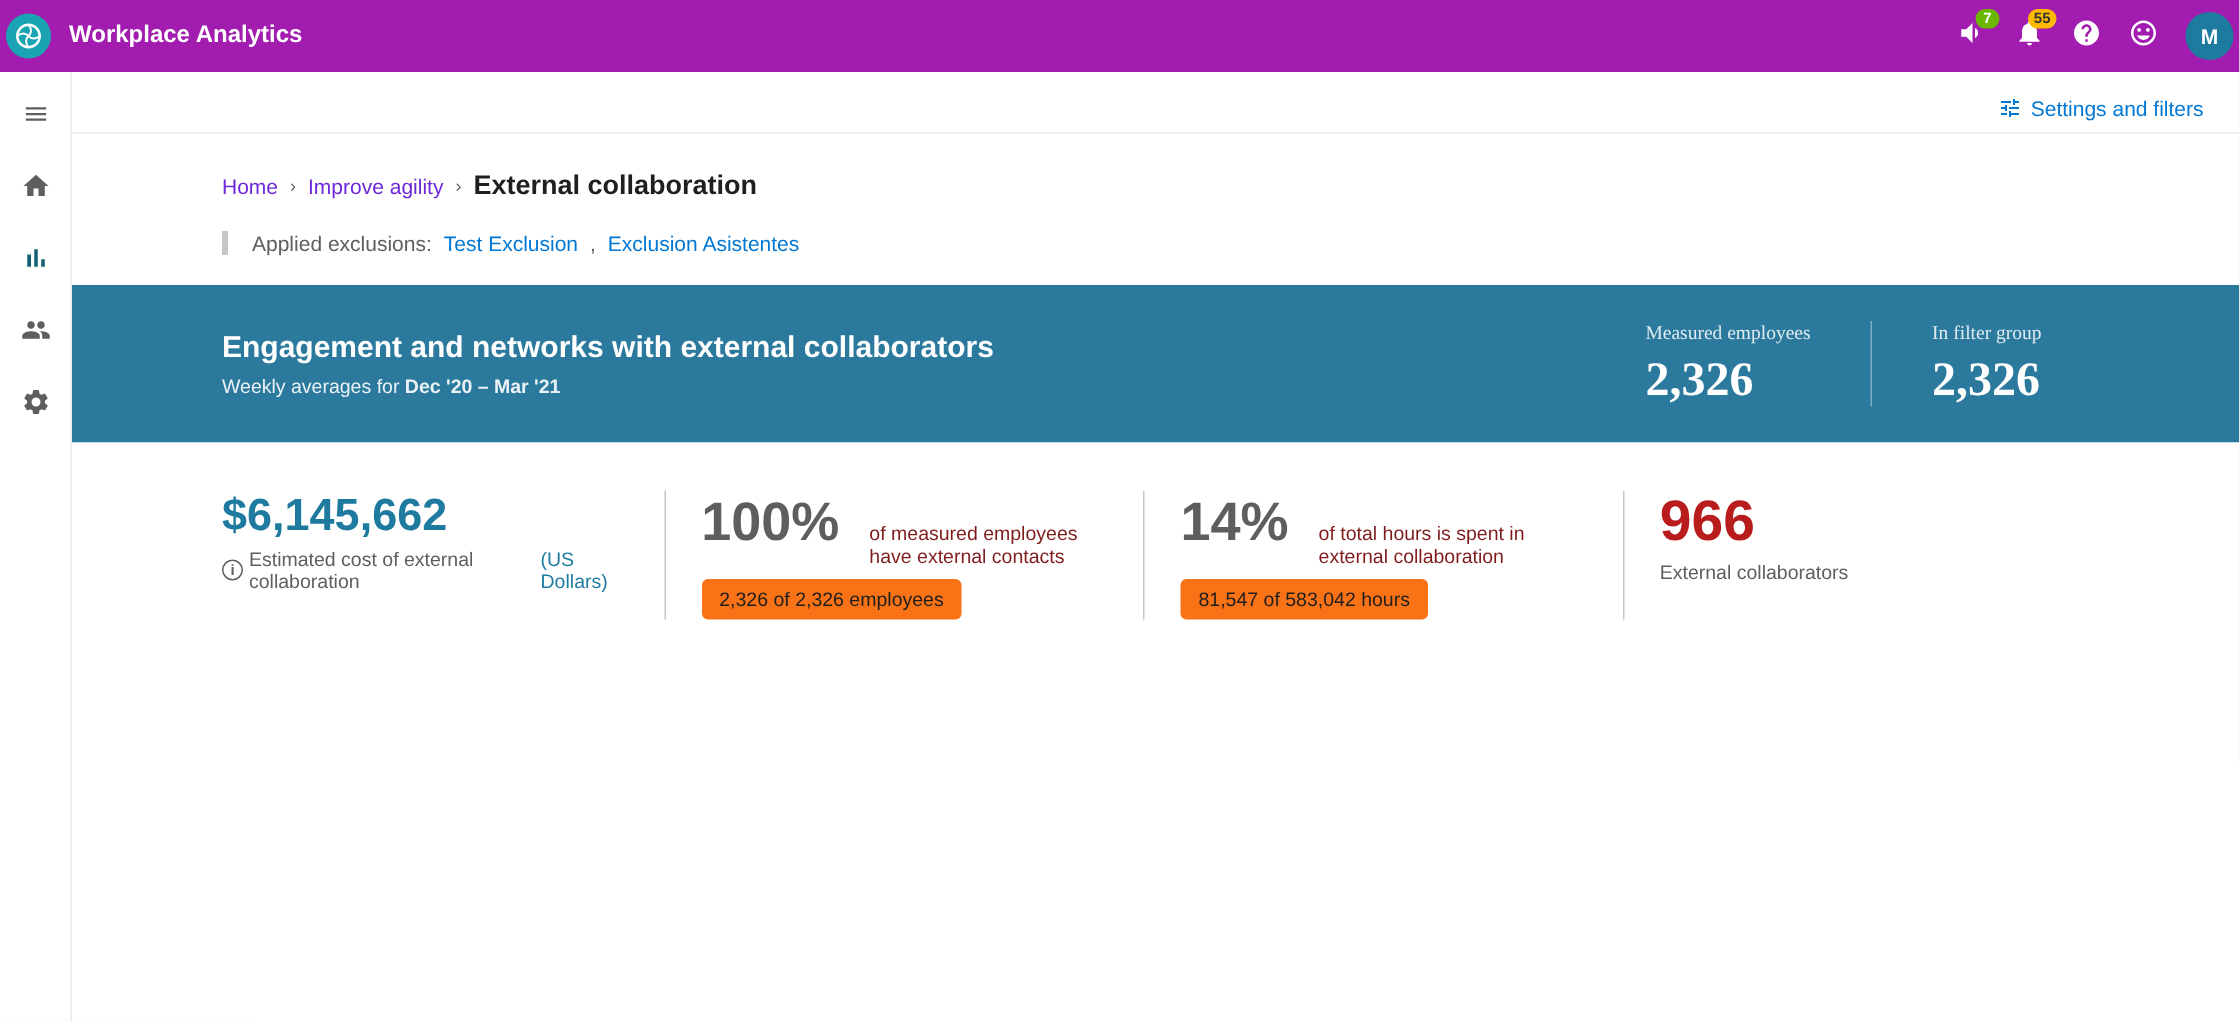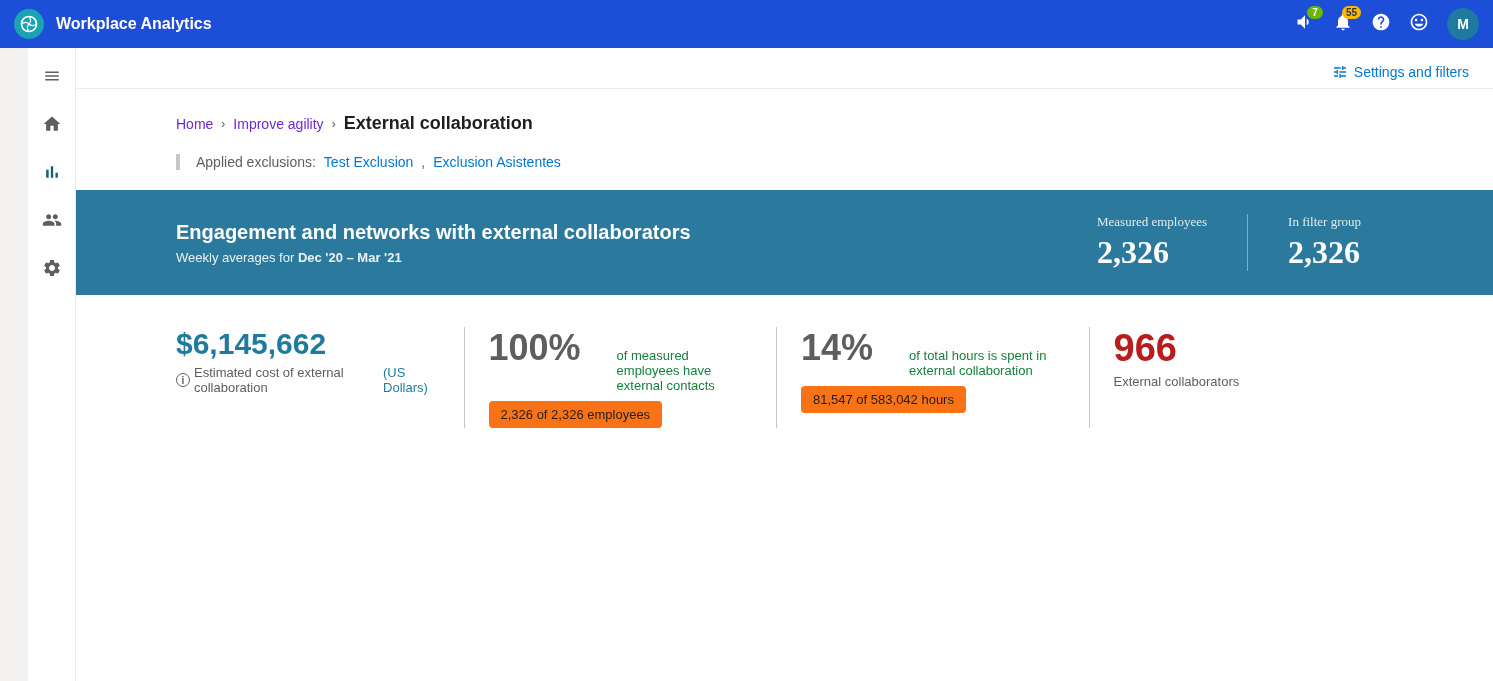--- a/index.html
+++ b/index.html
@@ -1,24 +1,24 @@
 <!DOCTYPE html>
 <html><head>
   <meta charset="utf-8">
   <style>
     * { box-sizing: border-box; margin: 0; padding: 0; }
     body { font-family: 'Segoe UI', Arial, sans-serif; background: #f3f2f1; overflow-x: hidden; }
 
     
     .topbar {
-      background: #1d4ed8;
+      background: #a21caf;
       height: 48px;
       display: flex;
       align-items: center;
-      padding: 0 14px;
+      padding: 0 4px;
       gap: 12px;
     }
     .topbar-logo {
       width: 30px; height: 30px;
       border-radius: 50%;
       background: #1aa3b3;
       display: flex; align-items: center; justify-content: center;
       flex-shrink: 0;
     }
     .topbar-logo svg { width: 20px; height: 20px; }
@@ -56,21 +56,20 @@
       background: #1e7b9f;
       display: flex; align-items: center; justify-content: center;
       color: white; font-weight: 700; font-size: 14px;
       cursor: pointer;
     }
 
     
     .main-layout {
       display: flex;
       height: calc(100vh - 48px);
-      padding-left: 28px;
     }
 
     
     .sidebar {
       width: 48px;
       background: white;
       border-right: 1px solid #edebe9;
       display: flex;
       flex-direction: column;
       align-items: center;
@@ -253,23 +252,23 @@
       margin-top: 8px;
       display: inline-block;
     }
     .metric-percent {
       font-size: 36px;
       font-weight: 700;
       color: #605e5c;
     }
     .metric-percent-desc {
       font-size: 13px;
-      color: #15803d;
+      color: #7f1d1d;
       max-width: 140px;
-      margin-left: 28px;
+      margin-left: 12px;
     }
     .metric-last-value {
       font-size: 38px;
       font-weight: 700;
       color: #b91c1c;
     }
     .metric-last-label {
       font-size: 13px;
       color: #605e5c;
       margin-top: 4px;

